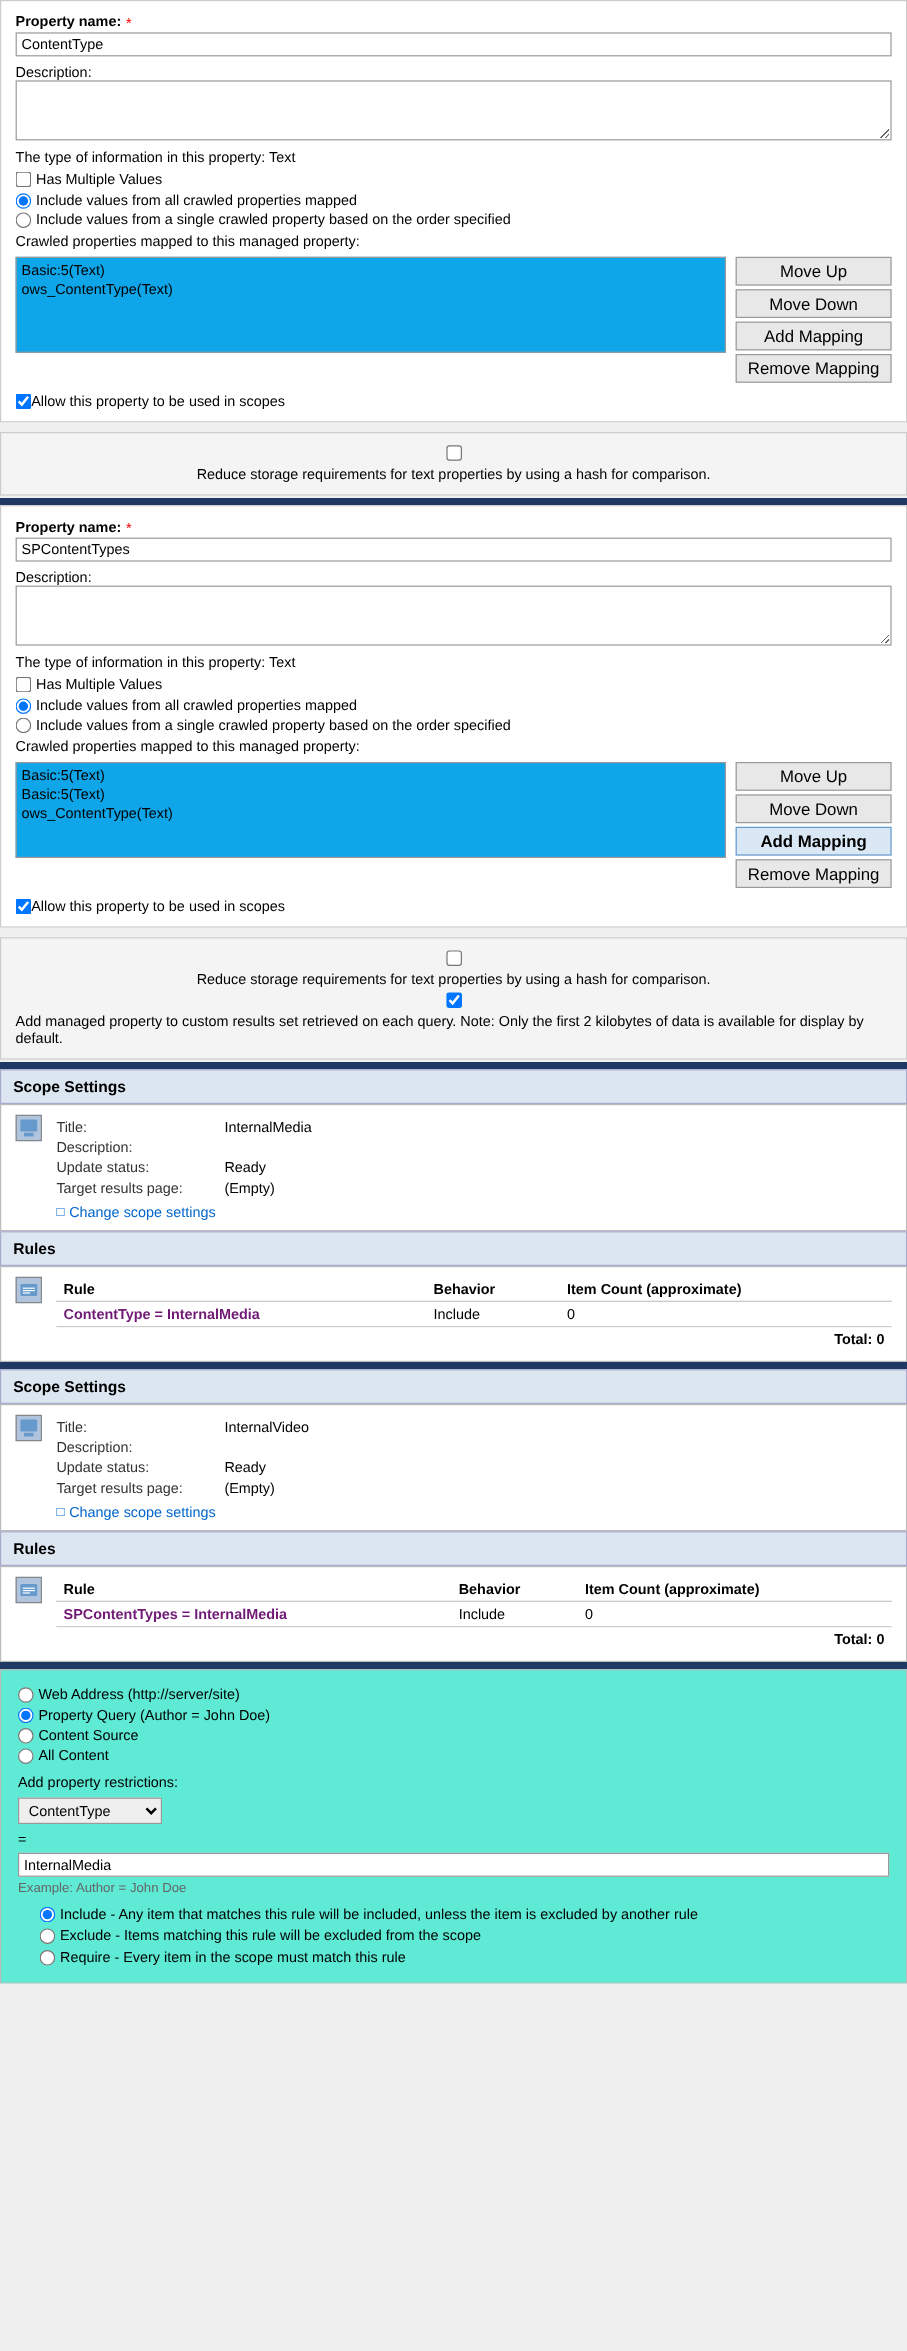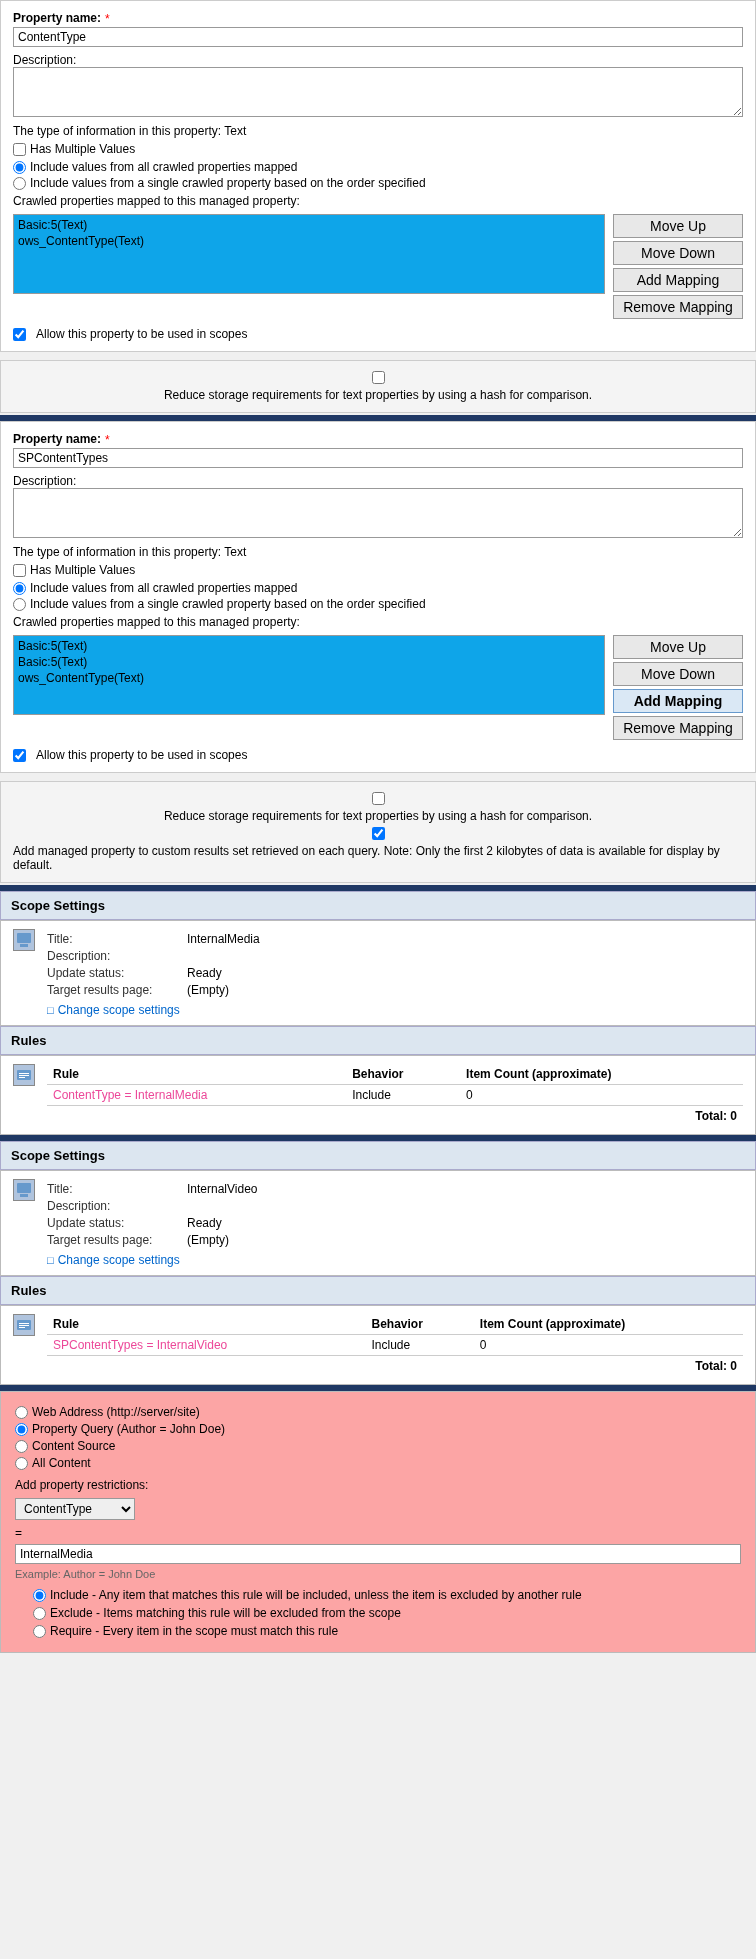--- a/index.html
+++ b/index.html
@@ -83,21 +83,21 @@
     }
     .btn-primary {
       background: #dae8f5;
       border: 1px solid #6699cc;
       font-weight: bold;
     }
     .allow-scope {
       margin-top: 8px;
       display: flex;
       align-items: center;
-      gap: 10px;
+      gap: 0;
     }
     .reduce-storage {
       display: flex;
       align-items: center;
       gap: 4px;
       margin: 4px 0;
       font-size: 12px;
       flex-direction: column;
     }
     .dark-bar {
@@ -176,33 +176,34 @@
     .rules-table th {
       text-align: left;
       padding: 3px 6px;
       border-bottom: 1px solid #ccc;
       font-weight: bold;
     }
     .rules-table td {
       padding: 3px 6px;
     }
     .rules-table .rule-link {
-      color: #ec4899;
+      color: #701a75;
       text-decoration: none;
       cursor: pointer;
+      font-weight: bold;
     }
     .total-row {
       text-align: right;
       font-weight: bold;
       font-size: 12px;
       padding: 3px 6px;
       border-top: 1px solid #ccc;
     }
     .add-rule-section {
-      background: #fca5a5;
+      background: #5eead4;
       border: 1px solid #bbb;
       padding: 10px 14px;
     }
     .add-rule-section .radio-row {
       margin: 3px 0;
     }
     .dropdown-row {
       display: flex;
       align-items: center;
       gap: 6px;
@@ -510,21 +511,21 @@
               <th>Rule</th>
               <th>Behavior</th>
               <th>
                 <span>Item Count</span>
                 <span>(approximate)</span>
               </th>
             </tr>
           </thead>
           <tbody>
             <tr>
-              <td><a class="rule-link">SPContentTypes = InternalVideo</a></td>
+              <td><a class="rule-link">SPContentTypes = InternalMedia</a></td>
               <td>Include</td>
               <td>0</td>
             </tr>
           </tbody>
         </table>
         <div class="total-row">Total: 0</div>
       </div>
     </div>
   </div>
 </div>

